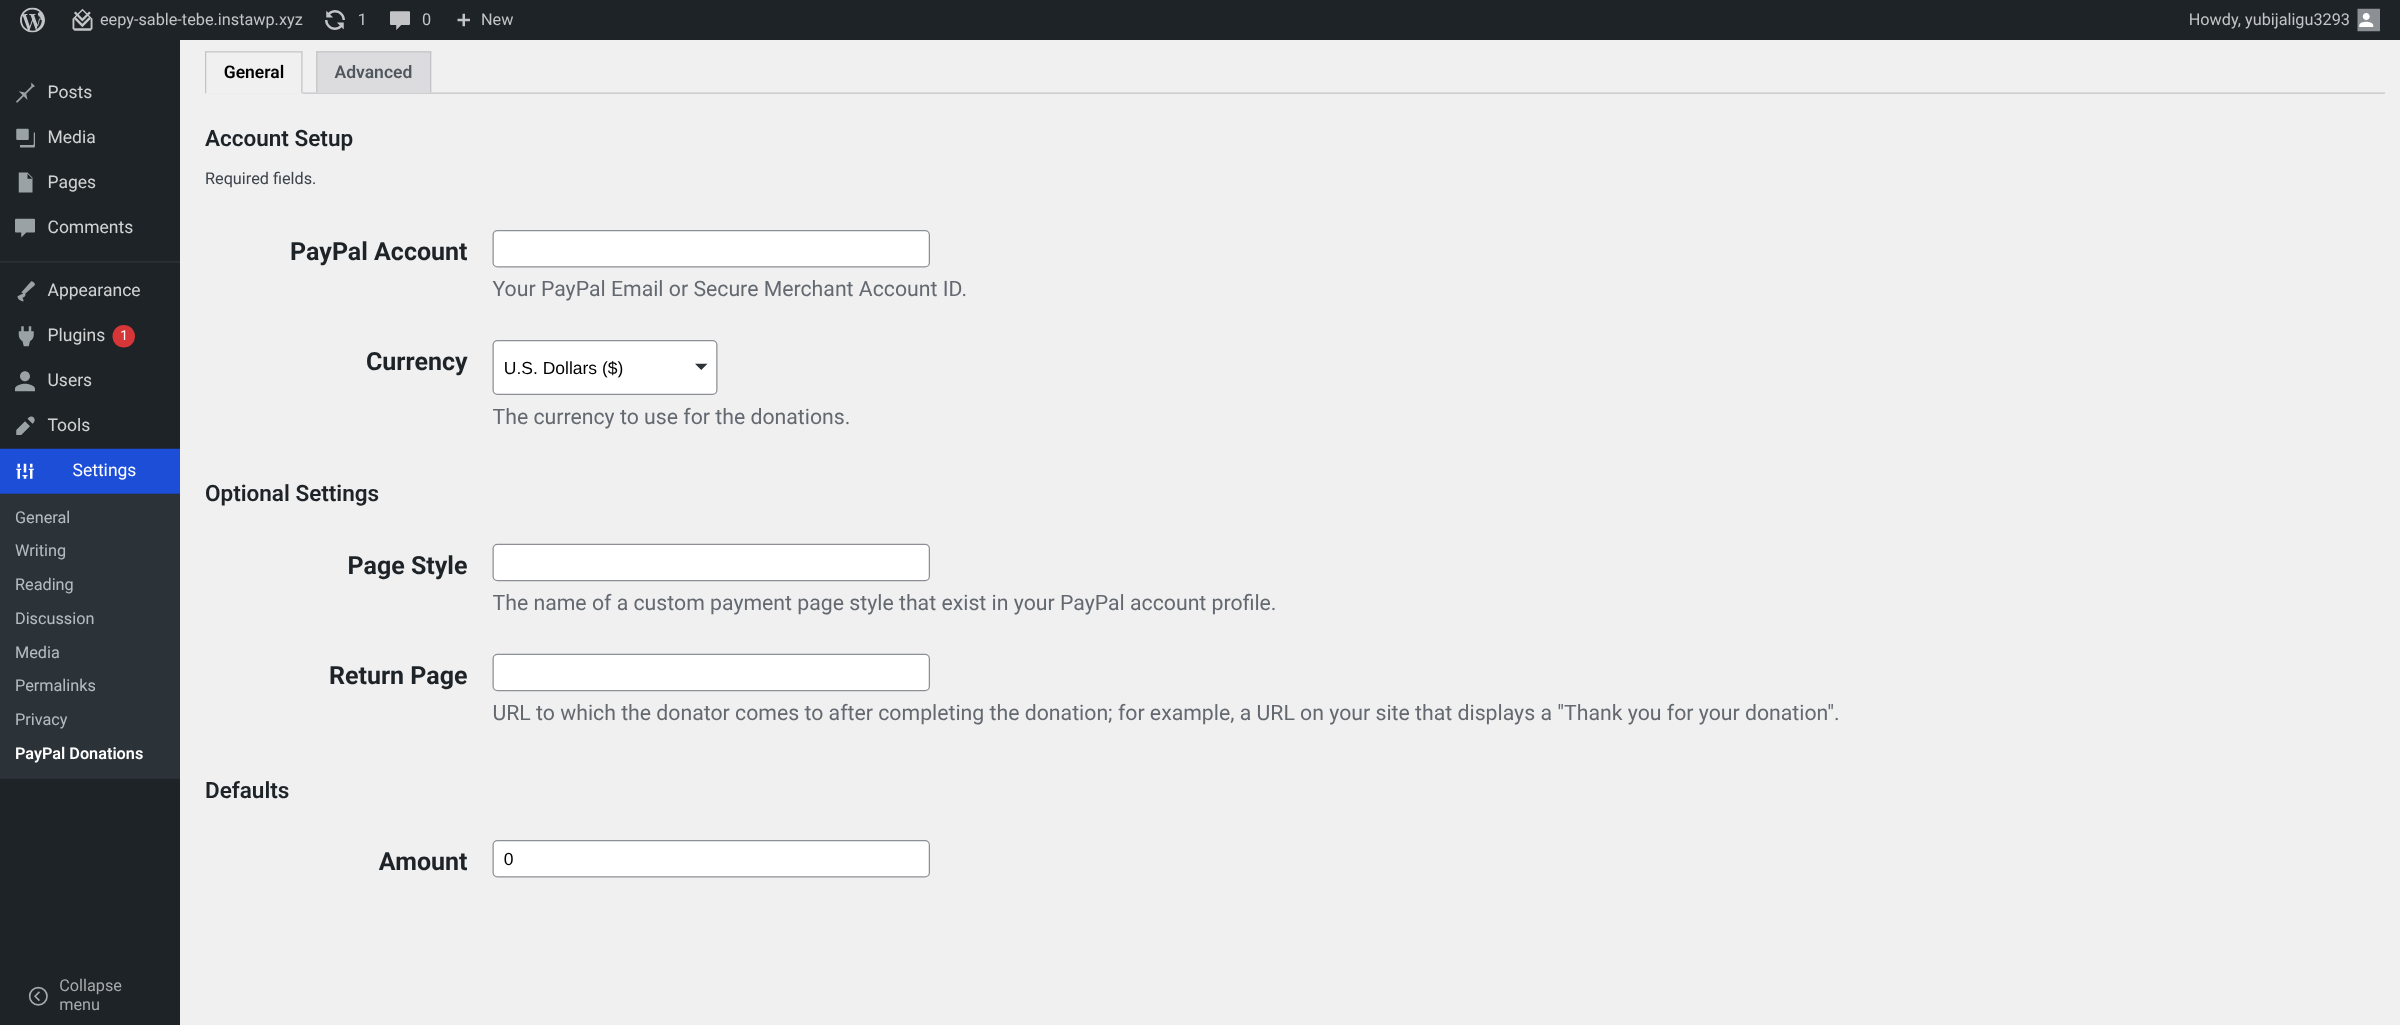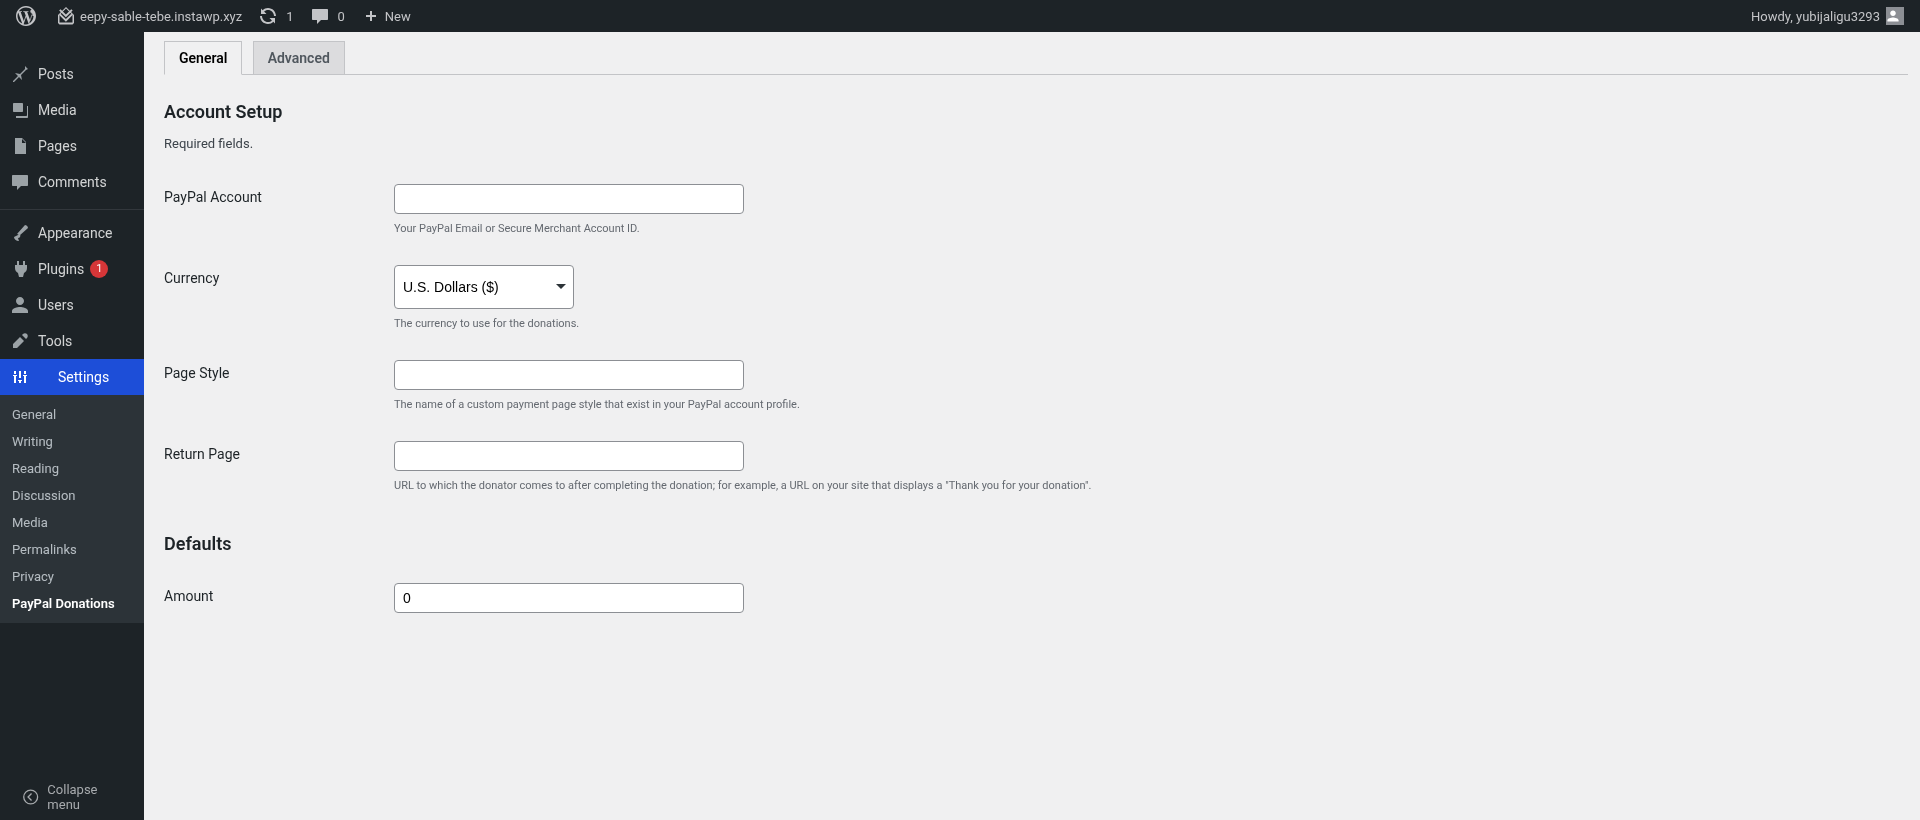--- a/index.html
+++ b/index.html
@@ -35,27 +35,27 @@
 .content { flex: 1; overflow-y: auto; padding: 0 12px 40px 20px; }
 .nav-tab-wrapper { border-bottom: 1px solid #c3c4c7; margin: 0; padding-top: 9px; }
 .nav-tab { display: inline-block; padding: 8px 14px; margin-left: 0.5em; background: #dcdcde; color: #50575e; border: 1px solid #c3c4c7; border-bottom: none; font-size: 14px; font-weight: 600; cursor: pointer; }
 .nav-tab:first-child { margin-left: 0; }
 .nav-tab.active { background: #f0f0f1; border-bottom: 1px solid #f0f0f1; margin-bottom: -1px; color: #000; }
 
 h3.section { font-size: 18px; color: #1d2327; font-weight: 600; margin: 26px 0 14px 0; }
 p.req { color: #3c434a; margin-bottom: 18px; }
 
 .form-table { width: 100%; border-collapse: collapse; }
-.form-table th { text-align: left; vertical-align: top; width: 220px; padding: 20px 10px 20px 0; font-weight: 400; color: #1d2327; font-size:14px; }
+.form-table th { text-align: right; vertical-align: top; width: 220px; padding: 20px 10px 20px 0; font-weight: 700; color: #1d2327; font-size:20px; }
 .form-table td { padding: 15px 10px; vertical-align: top; }
 .form-table input[type=text] { width: 350px; padding: 4px 8px; border: 1px solid #8c8f94; border-radius: 4px; background: #fff; height: 30px; font-size:14px; }
 .form-table select { width: 180px; padding: 0 24px 0 8px; border: 1px solid #8c8f94; border-radius: 4px; background: #fff; height: 44px; font-size:14px; appearance: none; -webkit-appearance:none; background-image: none; position: relative; }
 .select-wrap { position: relative; display: inline-block; }
 .select-wrap::after { content: ""; position: absolute; right: 8px; top: 50%; transform: translateY(-30%); border: 5px solid transparent; border-top-color: #2c3338; pointer-events: none; }
-.description { color: #646970; font-size: 11px; margin-top: 8px; }
+.description { color: #646970; font-size: 17px; margin-top: 8px; }
 </style>
 </head>
 <body>
 
 <div class="adminbar">
   <div class="adminbar-left">
     <div class="adminbar-item">
       <svg viewBox="0 0 20 20">
           <path d="M10 0C4.5 0 0 4.5 0 10s4.5 10 10 10 10-4.5 10-10S15.5 0 10 0zM1.5 10c0-1.2.3-2.4.7-3.4l4 11A8.5 8.5 0 0 1 1.5 10zm8.5 8.5c-.8 0-1.6-.1-2.4-.3l2.5-7.4 2.6 7.2c0 .1 0 .1.1.1-.9.2-1.8.4-2.8.4zm1.2-12.5c.5 0 1-.1 1-.1.5 0 .4-.7-.1-.7 0 0-1.4.1-2.3.1-.8 0-2.2-.1-2.2-.1-.5 0-.5.7-.1.7 0 0 .4.1.9.1l1.3 3.6L7.8 15 4.7 6c.5 0 1-.1 1-.1.5 0 .4-.7-.1-.7 0 0-1.4.1-2.3.1h-.5C4.3 3 7 1.5 10 1.5c2.2 0 4.3.8 5.8 2.2h-.1c-.8 0-1.4.7-1.4 1.5 0 .7.4 1.3.8 2 .3.6.7 1.3.7 2.3 0 .7-.3 1.6-.6 2.7l-.8 2.7-3.2-9zm6.3 4c0 3.1-1.7 5.9-4.2 7.4L15 9.9c.5-1.2.6-2.2.6-3v-.6c.6 1.1.9 2.4.9 3.7z"></path>
         </svg>
@@ -201,20 +201,21 @@
             <select>
               <option>U.S. Dollars ($)</option>
             </select>
           </span>
           <p class="description">The currency to use for the donations.</p>
         </td>
       </tr>
     </tbody>
       </table>
 
+    <h3 class="section">Optional Settings</h3>
     <table class="form-table">
       <tbody>
           <tr>
         <th>Page Style</th>
         <td>
           <input type="text" value="" style="">
           <p class="description">The name of a custom payment page style that exist in your PayPal account profile.</p>
         </td>
       </tr>
       <tr>

